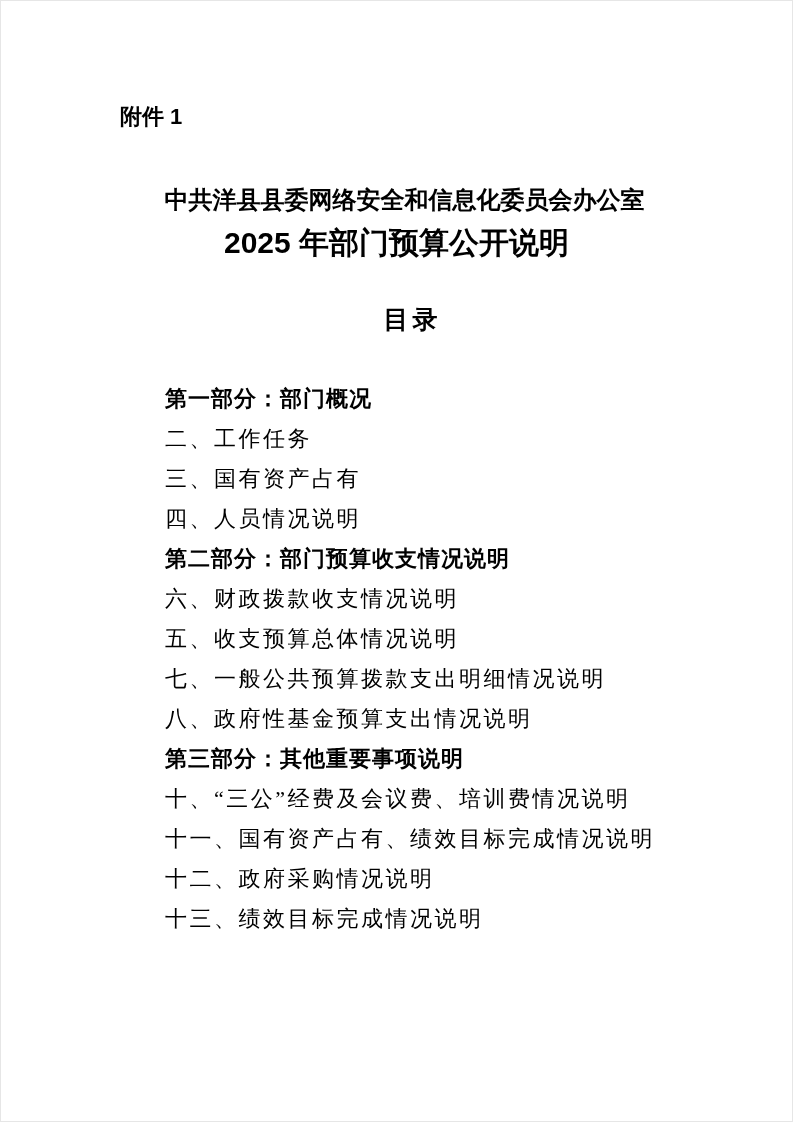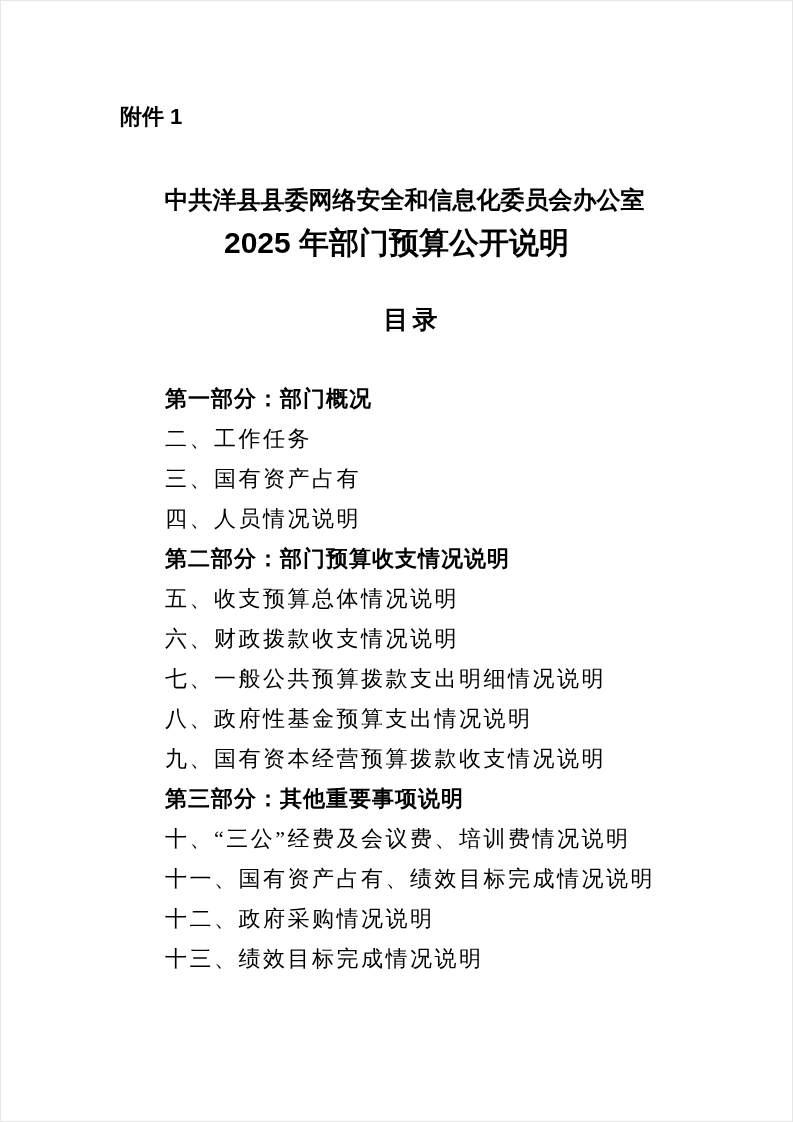--- a/index.html
+++ b/index.html
@@ -95,25 +95,24 @@
   </div>
 
   <div class="toc-heading">目录</div>
 
   <div class="toc">
       <div class="toc-line section">第一部分：部门概况</div>
       <div class="toc-line item">二、工作任务</div>
       <div class="toc-line item">三、国有资产占有</div>
       <div class="toc-line item">四、人员情况说明</div>
       <div class="toc-line section">第二部分：部门预算收支情况说明</div>
+      <div class="toc-line item">六、财政拨款收支情况说明</div>
       <div class="toc-line item">五、收支预算总体情况说明</div>
-      <div class="toc-line item">六、财政拨款收支情况说明</div>
       <div class="toc-line item">七、一般公共预算拨款支出明细情况说明</div>
       <div class="toc-line item">八、政府性基金预算支出情况说明</div>
-      <div class="toc-line item">九、国有资本经营预算拨款收支情况说明</div>
       <div class="toc-line section">第三部分：其他重要事项说明</div>
       <div class="toc-line item">十、“三公”经费及会议费、培训费情况说明</div>
       <div class="toc-line item">十一、国有资产占有、绩效目标完成情况说明</div>
       <div class="toc-line item">十二、政府采购情况说明</div>
       <div class="toc-line item">十三、绩效目标完成情况说明</div>
     </div>
 
 </div>
 
 </body></html>

